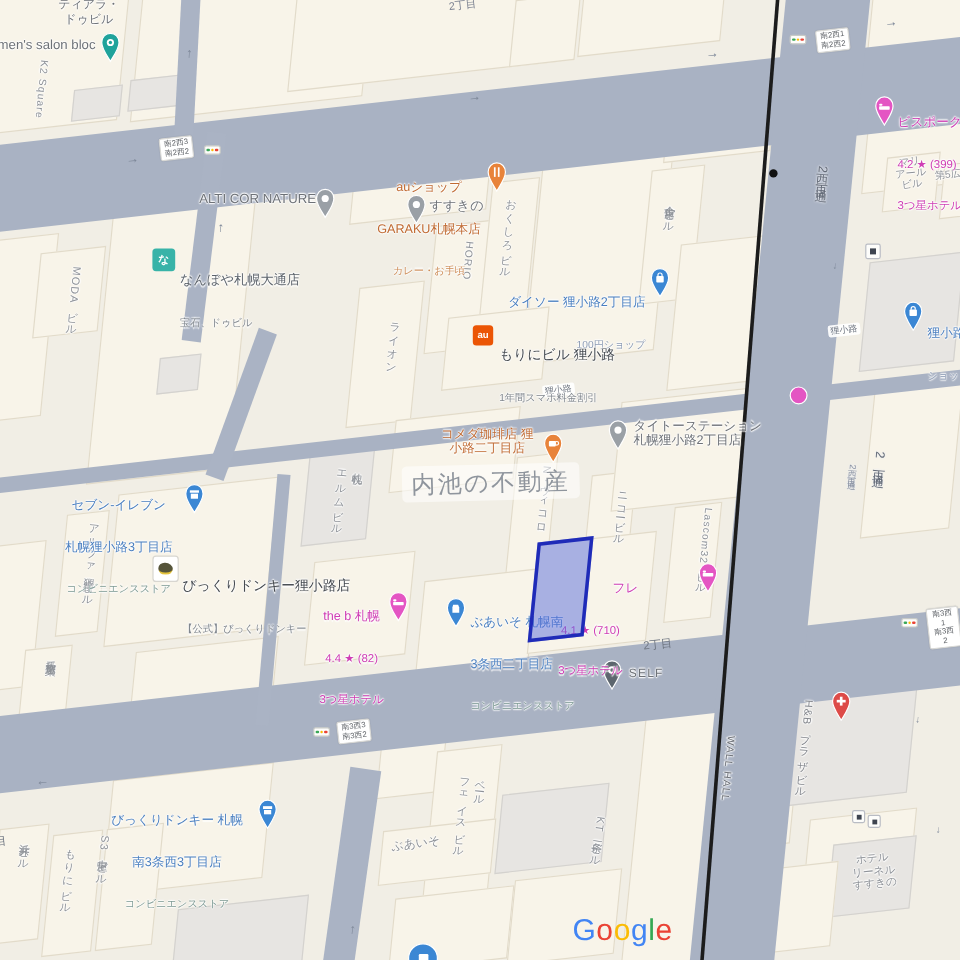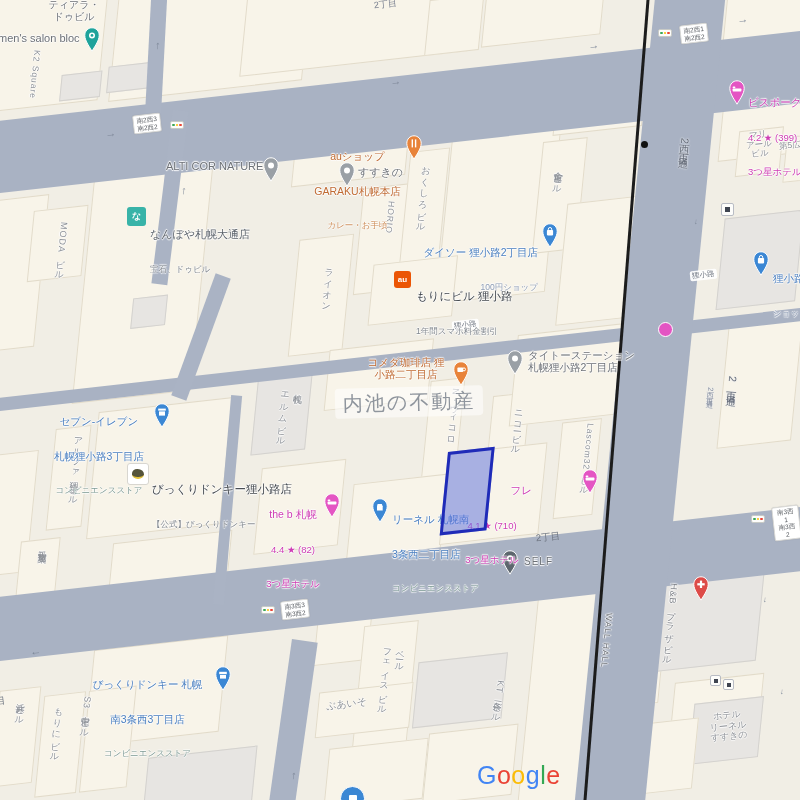--- a/index.html
+++ b/index.html
@@ -365,21 +365,21 @@
     </svg>
 </div>
 
 <div class="pin" style="left:370px;top:497px;">
   <svg width="20" height="26" viewBox="0 0 20 26">
       <path d="M10 25.2C8.2 21.8 2.8 15 2.8 9.4 2.8 5 6 1.8 10 1.8s7.2 3.2 7.2 7.6c0 5.6-5.4 12.4-7.2 15.8z" fill="#3b87d4" stroke="#fff" stroke-width="1"></path>
       <path d="M7.6 7h4.2l.9 2.2v4.4H7V9.2z" fill="#fff"></path>
     </svg>
 </div>
 <div class="plabel halo" style="left:392px;top:491px;text-align:left;z-index:12;">
-  <div class="c-blue">リーネル 札幌南</div>
+  <div class="c-blue">ぶあいそ 札幌南</div>
   <div class="c-blue">3条西二丁目店</div>
   <div class="sub s-teal">コンビニエンスストア</div>
 </div>
 
 <div class="plabel halo c-pink" style="left:452px;top:462px;width:80px;z-index:12;">
   <div style="text-align:right;">フレ</div>
   <div style="font-size:9.5px;">4.1 ★ (710)</div>
   <div style="font-size:9.5px;">3つ星ホテル</div>
 </div>
 <div class="pin" style="left:580px;top:468px;z-index:15;">

